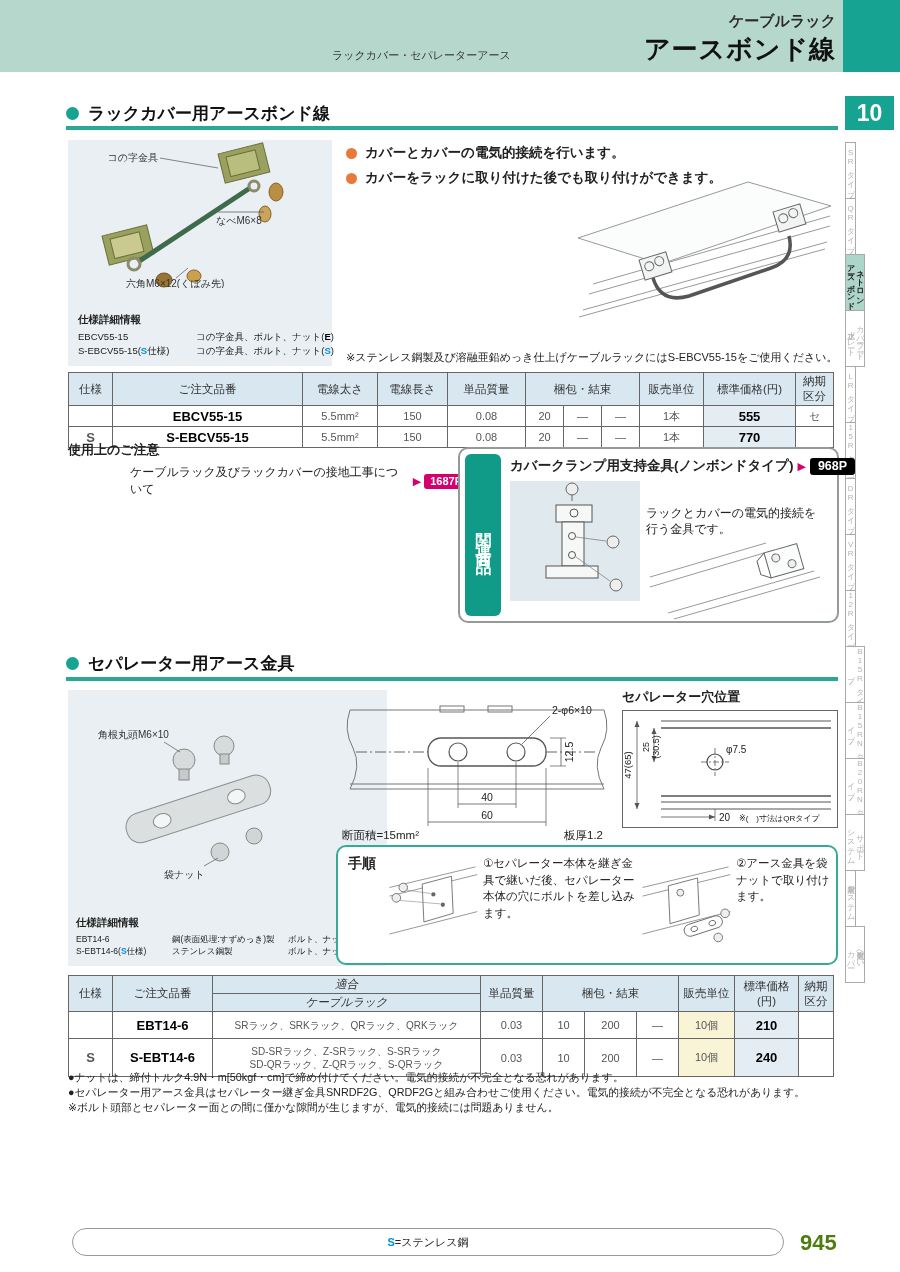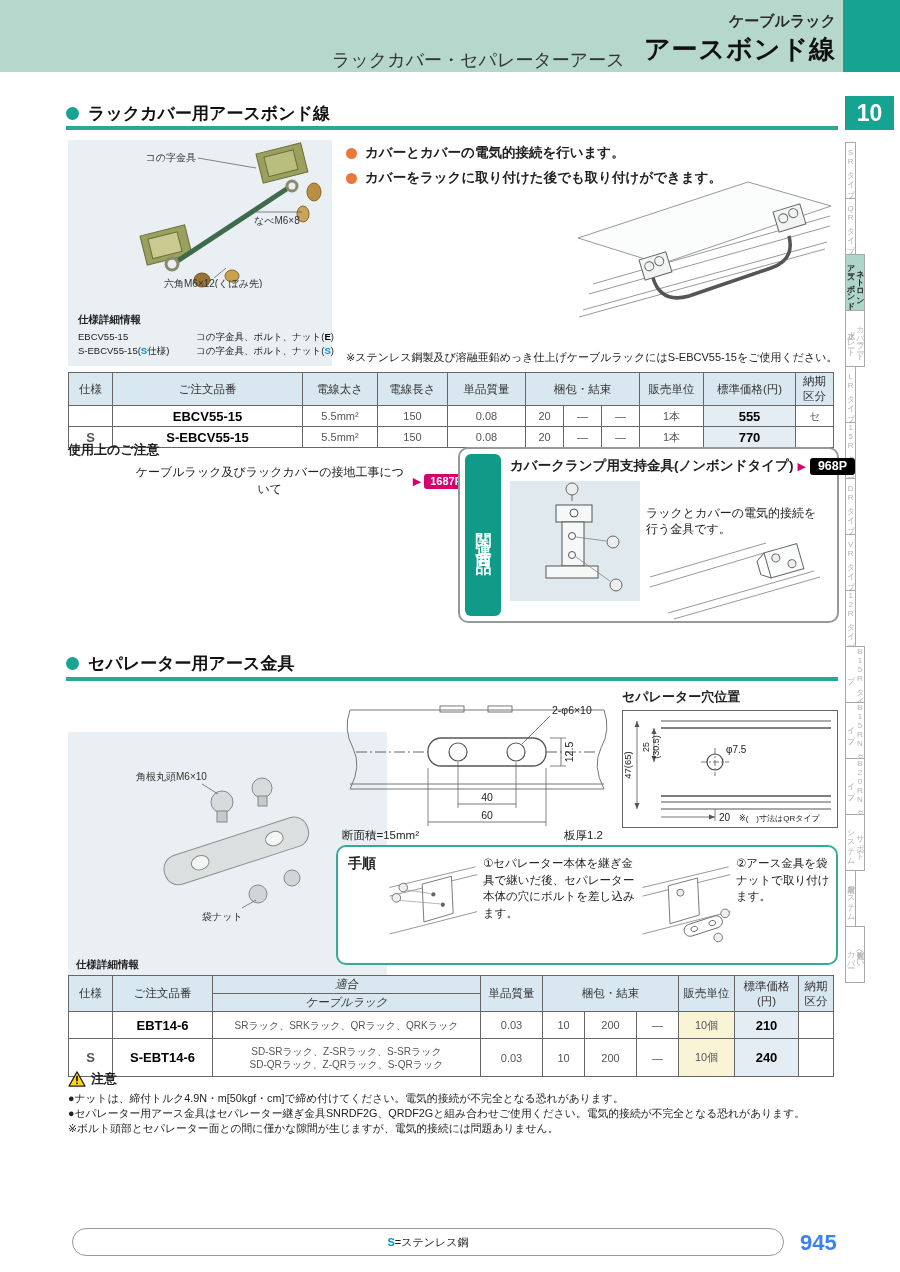--- a/index.html
+++ b/index.html
@@ -7,39 +7,39 @@
   body { position:relative; background:#fff; font-family:"Liberation Sans","DejaVu Sans",sans-serif; color:#222; overflow:hidden; }
   .abs { position:absolute; }
   .pre { white-space:pre-line;margin-top:24px; }
   .s-blue { color:#0091dc; font-weight:bold; }
 
   
   #band { left:0; top:0; width:900px; height:72px; background:#b6d8cc; }
   #band-corner { left:843px; top:0; width:57px; height:72px; background:#17a391; }
   #hdr-category { right:64px; top:12px; font-size:15px; font-weight:bold; color:#2b2b2b; }
   #hdr-title { right:64px; top:32px; font-size:26px; font-weight:bold; color:#111; letter-spacing:1px; }
-  #hdr-crumb { left:332px; top:48px; font-size:18px; color:#333; }
+  #hdr-crumb { left:332px; top:48px; font-size:11px; color:#333; }
 
   
   #chapter-box { left:845px; top:96px; width:49px; height:34px; background:#17a391; color:#fff;
     font-size:23px; font-weight:bold; text-align:center; line-height:34px; }
   #sidebar { left:845px; top:143px; width:49px; }
   .side-tab { height:57px; margin-top:-1px; border:1px solid #aaa; background:#fff; color:#b3b3b3;
     display:flex; align-items:center; justify-content:center; writing-mode:vertical-rl; text-orientation:upright;
     font-size:8px; line-height:1.15; letter-spacing:0; overflow:hidden; white-space:pre-line; text-align:center; }
   .side-tab.active { background:#aed5ca; color:#1c1c1c; font-weight:bold; }
 
   
   .sec-title-row { display:flex; align-items:center; gap:9px; }
   .tbullet { width:13px; height:13px; border-radius:50%; background:#17a391; flex:0 0 auto; }
   .sec-title { font-size:17px; font-weight:bold; color:#111; }
   .sec-bar { height:4px; background:#2aa795; }
 
   
-  .photo-panel { background:#e9eff2;padding-left:38px; }
+  .photo-panel { background:#e9eff2; }
   .spec-info { font-size:9.5px; color:#222; line-height:1.5; }
   .spec-info .si-title { font-weight:bold; font-size:10.5px; margin-bottom:2px; }
   .si-row { display:flex; white-space:nowrap; }
   .si-model { width:118px; flex:0 0 auto; }
   .si-mat { width:116px; flex:0 0 auto; }
   #panel2 .si-model { width:96px; }
   #panel2 .spec-info { font-size:8.5px; }
   .letter-e { font-weight:bold; color:#000; }
 
   
@@ -61,21 +61,21 @@
   #table1 thead tr { height:31px; } #table1 tbody tr { height:21px; }
   #table2 thead tr { height:34px; } #table2 tbody tr.r1 { height:27px; } #table2 tbody tr.r2 { height:38px; }
   #table2 td.fit { font-size:10px; line-height:1.3; }
   th.fit-head { padding:0;font-style:italic; }
   th.fit-head .fh-top { border-bottom:1px solid #666; padding:1px 0; }
   th.fit-head .fh-bot { padding:1px 0; }
 
   
   #usage .u-title { font-size:13px; font-weight:bold; margin-bottom:2px; }
   #usage .u-body { font-size:11.5px; line-height:1.35; }
-  .usage-link { margin-top:5px; margin-left:62px; display:flex; align-items:center; gap:3px; font-size:12px;text-align:center; }
+  .usage-link { margin-top:5px; margin-left:62px; display:flex; align-items:center; gap:3px; font-size:12px; }
   .arrow-pink { color:#d4006e; font-size:11px; }
   .badge-pink { background:#d4006e; color:#fff; font-weight:bold; font-size:11px; padding:1px 6px 2px; border-radius:3px; }
   .badge-black { background:#000; color:#fff; font-weight:bold; font-size:12.5px; padding:1px 8px 2px; border-radius:3px; }
 
   
   #related { left:458px; top:447px; width:381px; height:176px; border:2px solid #949a9a; border-radius:10px; background:#fff; }
   #related-strip { position:absolute; left:5px; top:5px; bottom:5px; width:36px; background:#0f9b87; border-radius:6px;
     color:#fff; display:flex; align-items:center; justify-content:center; writing-mode:vertical-rl; text-orientation:upright;
     font-size:16px; font-weight:bold; letter-spacing:9px; padding-top:6px; }
   #related-content { position:absolute; left:50px; top:8px; right:8px; bottom:8px; }
@@ -96,21 +96,21 @@
   .proc-text.t1 { flex:0 0 152px; } .proc-text.t2 { flex:0 0 94px; }
 
   
   #caution .c-head { display:flex; align-items:center; gap:5px; margin-bottom:3px; }
   #caution .c-title { font-size:13px; font-weight:bold; }
   #caution .c-line { font-size:10.8px; line-height:1.4; color:#222; }
 
   
   #footer-box { left:72px; top:1228px; width:712px; height:28px; border:1.2px solid #999; border-radius:14px;
     display:flex; align-items:center; justify-content:center; font-size:11px; color:#222; }
-  #page-num { left:800px; top:1230px; font-size:22px; font-weight:bold; color:#3b82f6; }
+  #page-num { left:800px; top:1230px; font-size:22px; font-weight:bold; color:#4d7c0f; }
 
   svg text { font-family:"Liberation Sans","DejaVu Sans",sans-serif; }
 </style>
 </head>
 <body>
 
 <div class="abs" id="band"></div>
 <div class="abs" id="band-corner"></div>
 <div class="abs" id="hdr-category">ケーブルラック</div>
 <div class="abs" id="hdr-crumb">ラックカバー・セパレーターアース</div>
@@ -327,21 +327,21 @@
     </div>
   </div>
 </div>
 
 <div class="abs sec-title-row" style="left:66px; top:652px;">
   <span class="tbullet"></span>
   <span class="sec-title">セパレーター用アース金具</span>
 </div>
 <div class="abs sec-bar" style="left:66px; top:677px; width:772px;"></div>
 
-<div class="abs photo-panel" id="panel2" style="left:68px; top:732px; width:319px; height:276px;">
+<div class="abs photo-panel" id="panel2" style="left:68px; top:690px; width:319px; height:276px;">
   <svg width="264" height="195" viewBox="0 0 264 195">
     <g transform="rotate(-18 130 118)">
       <rect x="55" y="104" width="150" height="30" rx="14" fill="#dcdfdf" stroke="#8a8f8f"></rect>
       <ellipse cx="92" cy="119" rx="9" ry="7" fill="#f4f6f6" stroke="#888"></ellipse>
       <ellipse cx="170" cy="119" rx="9" ry="7" fill="#f4f6f6" stroke="#888"></ellipse>
     </g>
     <circle cx="116" cy="70" r="11" fill="#d8dbdb" stroke="#888"></circle>
     <rect x="111" y="79" width="10" height="11" fill="#c6caca" stroke="#888"></rect>
     <circle cx="156" cy="56" r="10" fill="#d8dbdb" stroke="#888"></circle>
     <rect x="152" y="64" width="9" height="10" fill="#c6caca" stroke="#888"></rect>
@@ -513,28 +513,20 @@
       <td>—</td>
       <td class="unit-y">10個</td>
       <td class="price">240</td>
       <td></td>
     </tr>
   </tbody>
 </table>
 </div>
 
 <div class="abs" id="caution" style="left:68px; top:1070px; width:775px;">
-  <div class="c-head">
-    <svg width="18" height="16" viewBox="0 0 20 18">
-      <path d="M10,1 L19,17 H1 Z" fill="#ffd718" stroke="#222" stroke-width="1.4" stroke-linejoin="round"></path>
-      <rect x="9.1" y="5.5" width="1.8" height="6" fill="#111"></rect>
-      <rect x="9.1" y="13" width="1.8" height="1.8" fill="#111"></rect>
-    </svg>
-    <span class="c-title">注意</span>
-  </div>
   <div class="c-line">●ナットは、締付トルク4.9N・m[50kgf・cm]で締め付けてください。電気的接続が不完全となる恐れがあります。</div>
   <div class="c-line">●セパレーター用アース金具はセパレーター継ぎ金具SNRDF2G、QRDF2Gと組み合わせご使用ください。電気的接続が不完全となる恐れがあります。</div>
   <div class="c-line">※ボルト頭部とセパレーター面との間に僅かな隙間が生じますが、電気的接続には問題ありません。</div>
 </div>
 
 <div class="abs" id="footer-box">
   <span><span class="s-blue">S</span><span>=ステンレス鋼</span></span>
 </div>
 <div class="abs" id="page-num">945</div>
 

